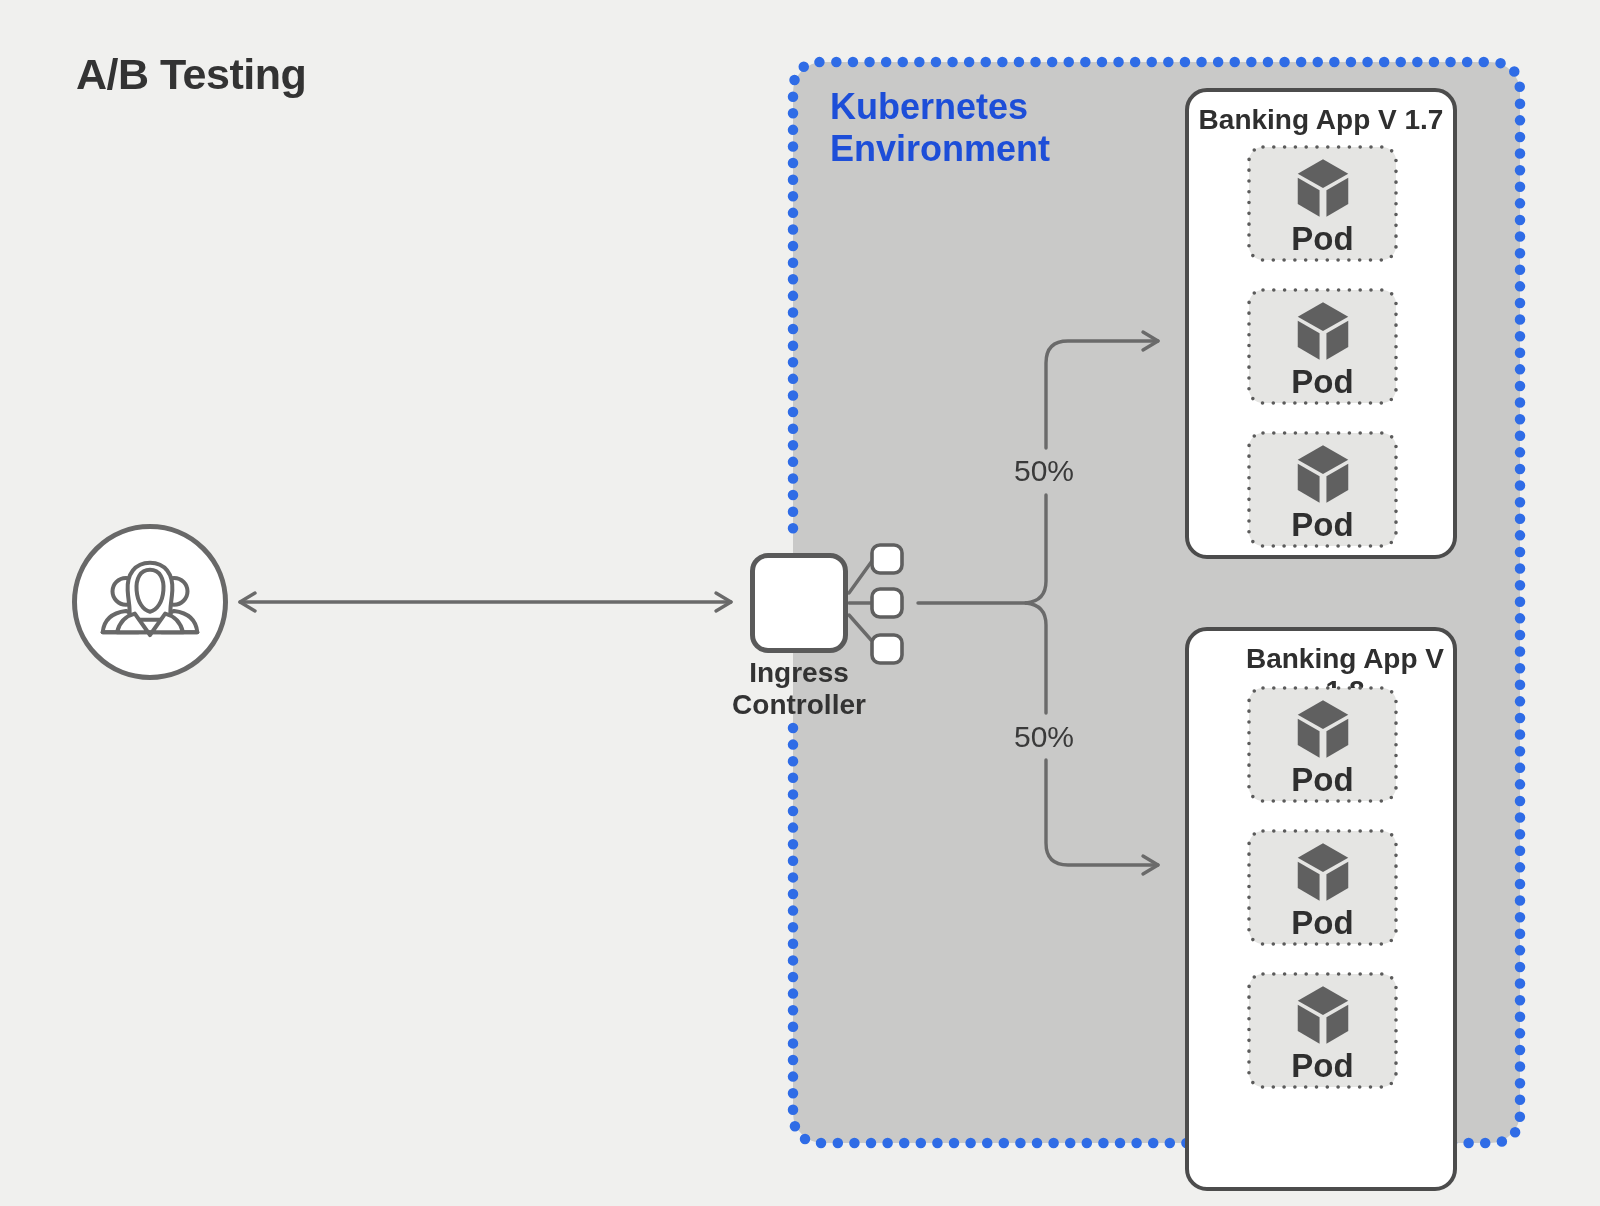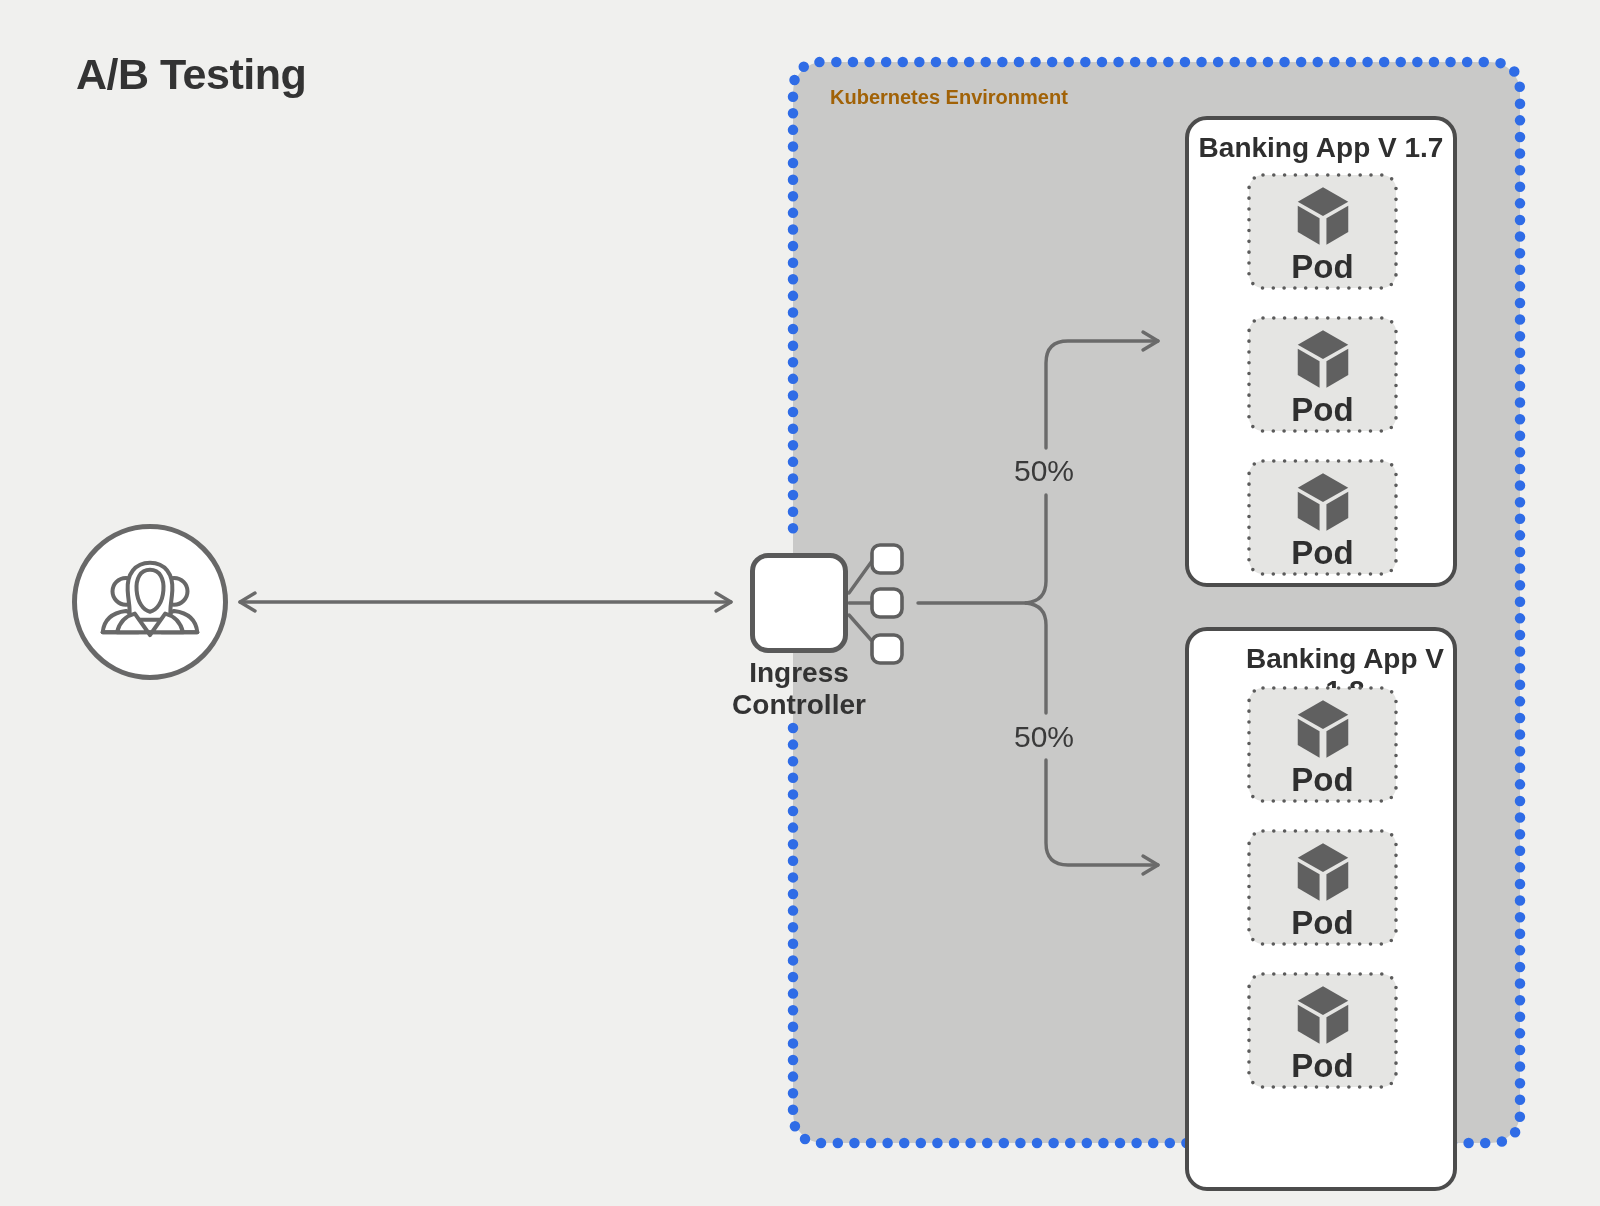--- a/index.html
+++ b/index.html
@@ -38,24 +38,24 @@
     border-radius: 50%;
     display: flex;
     align-items: center;
     justify-content: center;
     z-index: 2;
   }
   .kube-label {
     position: absolute;
     left: 830px; top: 86px;
     width: 250px;
-    font-size: 20px;
+    font-size: 36px;
     font-weight: 700;
     line-height: 1.17;
-    color: #a16207;
+    color: #1d4ed8;
     z-index: 2;
   }
   .ingress-node {
     position: absolute;
     left: 750px; top: 553px;
     width: 98px; height: 100px;
     background: #ffffff;
     border: 5px solid #5a5a5a;
     border-radius: 18px;
     z-index: 3;
@@ -83,21 +83,21 @@
   .pct-bottom { left: 1044px; top: 737px; }
   .app-box {
     position: absolute;
     left: 1185px;
     width: 272px;
     background: #ffffff;
     border: 4px solid #4c4c4c;
     border-radius: 22px;
     z-index: 2;
   }
-  .app-v17 { top: 116px; height: 471px; }
+  .app-v17 { top: 88px; height: 471px; }
   .app-v18 { top: 627px; height: 564px; padding-left: 48px; }
   .app-title {
     padding-top: 12px;
     text-align: center;
     font-size: 28px;
     font-weight: 700;
     color: #2f2f2f;
   }
   .pod {
     position: absolute;

